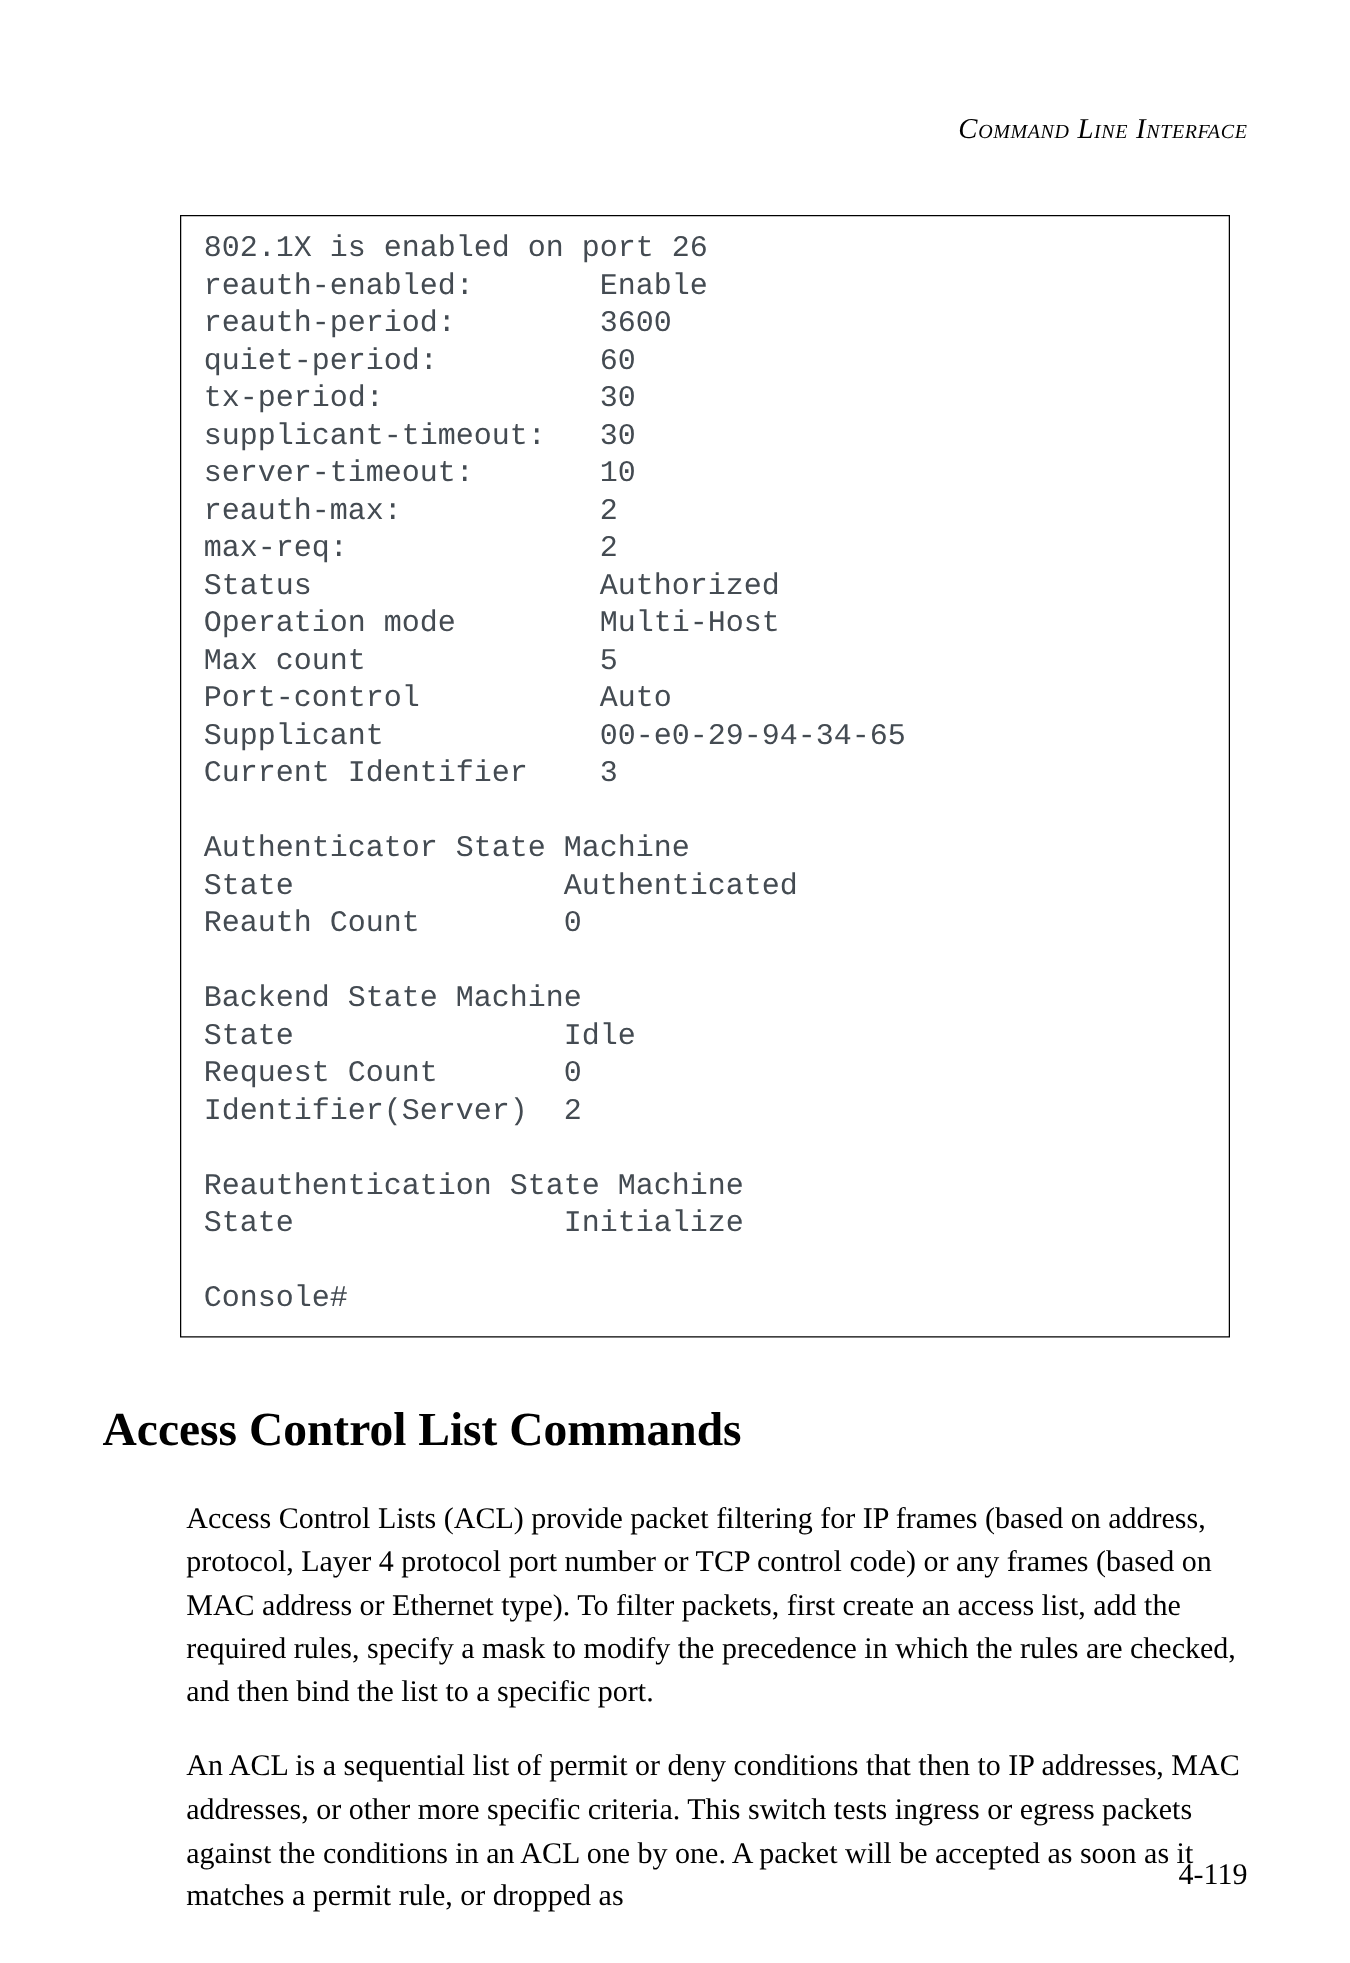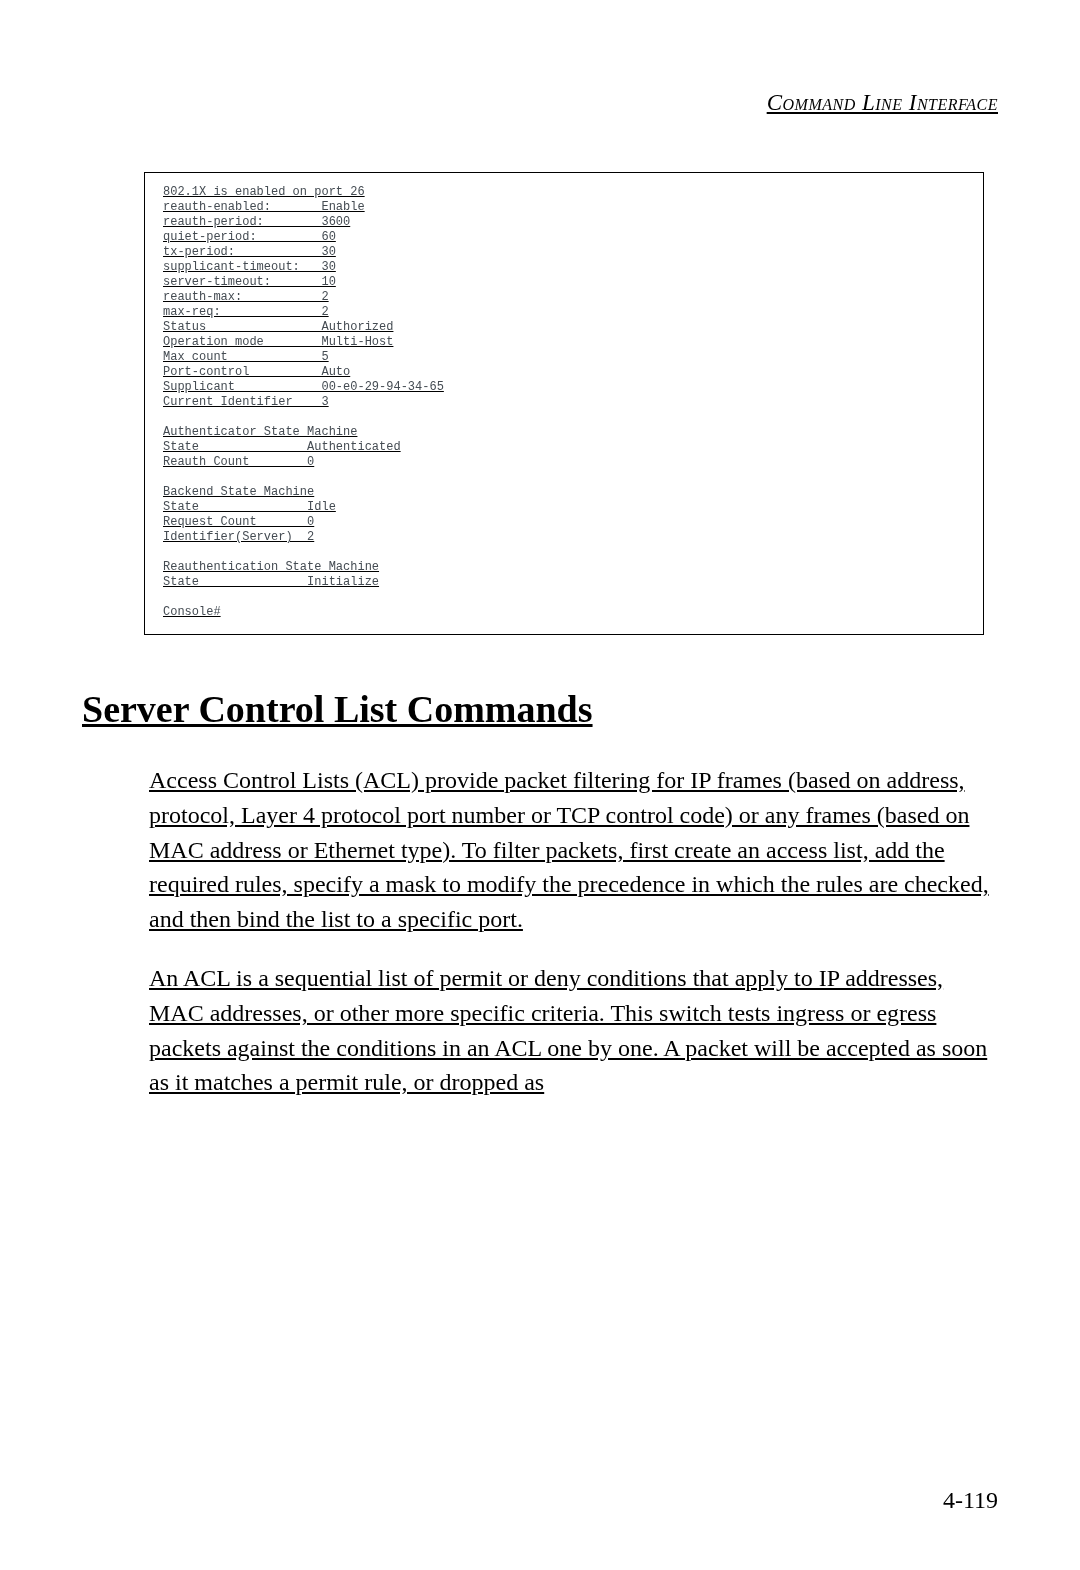--- a/index.html
+++ b/index.html
@@ -10,38 +10,37 @@
     background: #ffffff;
     color: #000000;
   }
   .page {
     position: relative;
     width: 1080px;
     height: 1570px;
     box-sizing: border-box;
     padding: 90px 82px 70px 82px;
     font-family: Georgia, "Times New Roman", serif;
-    text-decoration: underline;
   }
   .running-header {
     text-align: right;
     font-style: italic;
     font-family: Georgia, "Times New Roman", serif;
     font-size: 23px;
     letter-spacing: 0.5px;
     margin-bottom: 56px;
     font-variant: small-caps;
   }
   .console-box {
     border: 1px solid #000;
     margin-left: 62px;
     margin-right: 14px;
     padding: 12px 14px 14px 18px;
     font-family: "Courier New", Courier, monospace;
-    font-size: 12px;
+    font-size: 24px;
     line-height: 1.25;
     color: #444b52;
     white-space: pre;
     overflow: hidden;
   }
   .section-title {
     font-family: Georgia, "Times New Roman", serif;
     font-weight: bold;
     font-size: 38px;
     margin: 52px 0 32px 0;
@@ -100,22 +99,22 @@
 Backend State Machine
 State               Idle
 Request Count       0
 Identifier(Server)  2
 
 Reauthentication State Machine
 State               Initialize
 
 Console#</div>
 
-  <h1 class="section-title">Server Control List Commands</h1>
+  <h1 class="section-title">Access Control List Commands</h1>
 
   <p class="body-text">Access Control Lists (ACL) provide packet filtering for IP frames (based on address, protocol, Layer 4 protocol port number or TCP control code) or any frames (based on MAC address or Ethernet type). To filter packets, first create an access list, add the required rules, specify a mask to modify the precedence in which the rules are checked, and then bind the list to a specific port.</p>
 
 
-  <p class="body-text">An ACL is a sequential list of permit or deny conditions that apply to IP addresses, MAC addresses, or other more specific criteria. This switch tests ingress or egress packets against the conditions in an ACL one by one. A packet will be accepted as soon as it matches a permit rule, or dropped as</p>
+  <p class="body-text">An ACL is a sequential list of permit or deny conditions that then to IP addresses, MAC addresses, or other more specific criteria. This switch tests ingress or egress packets against the conditions in an ACL one by one. A packet will be accepted as soon as it matches a permit rule, or dropped as</p>
 
   <div class="page-number">4-119</div>
 
 </div>
 
 </body></html>

